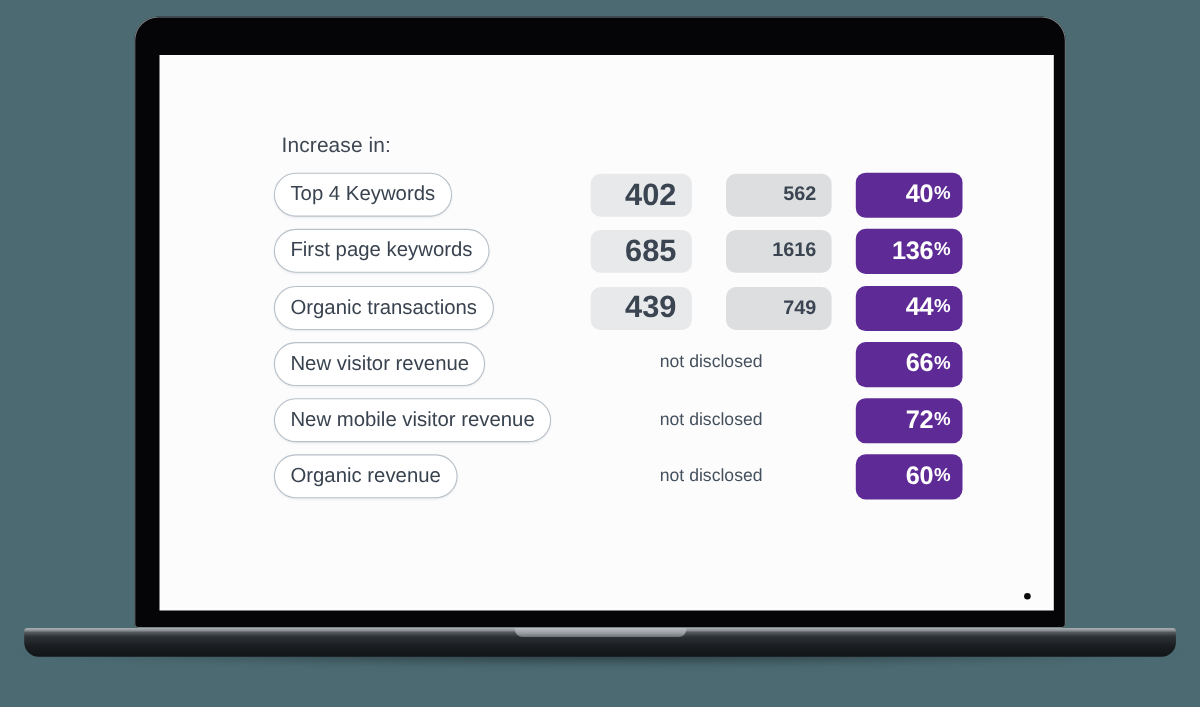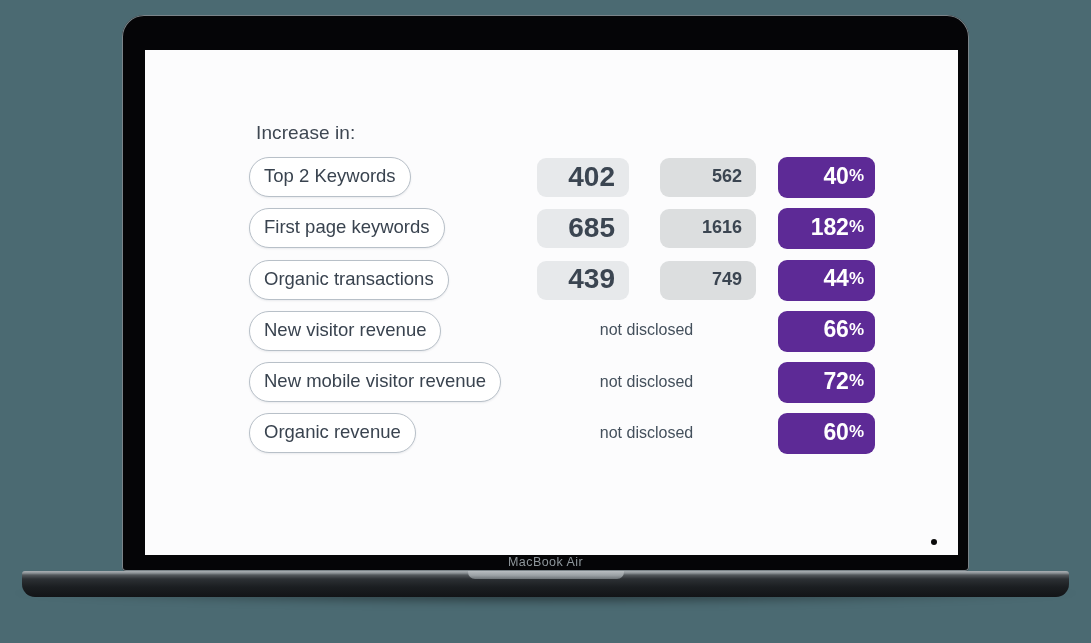--- a/index.html
+++ b/index.html
@@ -230,34 +230,34 @@
   <div id="laptop-lid">
 
     <div id="laptop-screen">
 
       <div id="slide">
 
         <div id="slide-heading">Increase in:</div>
 
         <div id="metrics-table">
             <div class="metric-row">
-              <div class="metric-label">Top 2 Keywords</div>
+              <div class="metric-label">Top 4 Keywords</div>
               <div class="metric-before">402</div>
               <div class="metric-after">562</div>
               <div class="metric-delta">
                 <span class="pct-num">40</span>
                 <span class="pct-sign">%</span>
               </div>
             </div>
             <div class="metric-row">
               <div class="metric-label">First page keywords</div>
               <div class="metric-before">685</div>
               <div class="metric-after">1616</div>
               <div class="metric-delta">
-                <span class="pct-num">182</span>
+                <span class="pct-num">136</span>
                 <span class="pct-sign">%</span>
               </div>
             </div>
             <div class="metric-row">
               <div class="metric-label">Organic transactions</div>
               <div class="metric-before">439</div>
               <div class="metric-after">749</div>
               <div class="metric-delta">
                 <span class="pct-num">44</span>
                 <span class="pct-sign">%</span>
@@ -287,20 +287,19 @@
                 <span class="pct-sign">%</span>
               </div>
             </div>
           </div>
 
       </div>
 
       <div id="screen-corner-dot"></div>
     </div>
 
-    <div id="laptop-model-label">MacBook Air</div>
   </div>
 
   <div id="laptop-base-shadow"></div>
   <div id="laptop-base"></div>
   <div id="laptop-base-notch"></div>
 
 </div>
 
 </body></html>

